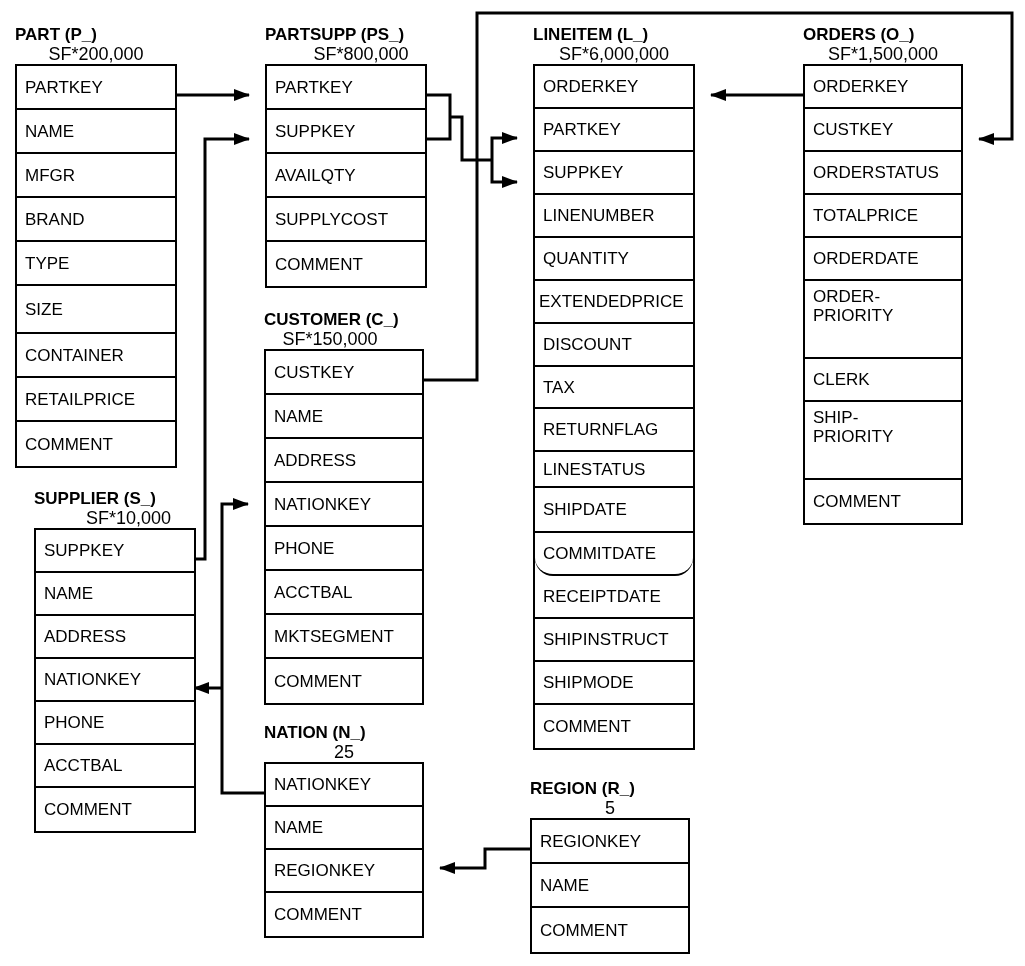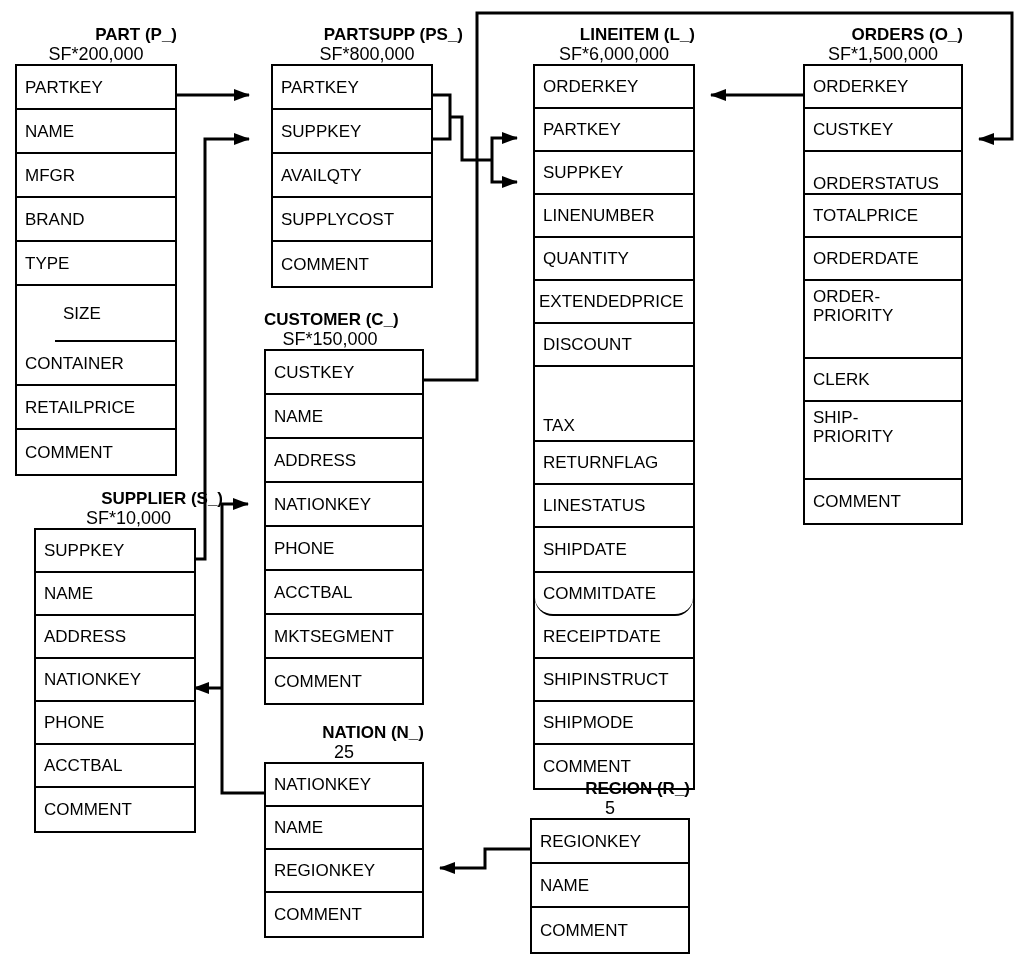--- a/index.html
+++ b/index.html
@@ -2,21 +2,21 @@
 <html><head>
 <meta charset="utf-8">
 <style>
   html,body{margin:0;padding:0;background:#ffffff;}
   body{width:1025px;height:966px;position:relative;overflow:hidden;
        font-family:"Liberation Sans","DejaVu Sans",sans-serif;color:#000;}
   #canvas{position:absolute;inset:0;width:1025px;height:966px;}
   svg.wires{position:absolute;left:0;top:0;width:1025px;height:966px;pointer-events:none;}
 
   .entity{position:absolute;}
-  .ent-title{font-weight:bold;font-size:17px;text-align:right;line-height:20px;white-space:nowrap;}
+  .ent-title{font-weight:bold;font-size:17px;text-align:left;line-height:20px;white-space:nowrap;}
   .ent-card{font-size:18px;text-align:center;line-height:19px;white-space:nowrap;}
   .ent-box{border:2.5px solid #000;box-sizing:border-box;background:#fff;}
   .field{border-bottom:2.5px solid #000;box-sizing:border-box;display:flex;align-items:center;
          padding-left:8px;font-size:17px;line-height:19px;white-space:nowrap;}
   .field:last-child{border-bottom:none;}
   .field.two-line{display:block;padding-top:6px;}
   .field.two-line span{display:block;}
   .overflow{overflow:visible;}
 </style>
 </head>
@@ -65,35 +65,35 @@
         </div>
         <div class="field" style="height: 44px;">
           <span>MFGR</span>
         </div>
         <div class="field" style="height: 44px;">
           <span>BRAND</span>
         </div>
         <div class="field" style="height: 44px;">
           <span>TYPE</span>
         </div>
-        <div class="field" style="height: 56px; margin-left: 38px;">
+        <div class="field" style="height: 48px;">
           <span>SIZE</span>
         </div>
         <div class="field" style="height: 44px;">
           <span>CONTAINER</span>
         </div>
         <div class="field" style="height: 44px;">
           <span>RETAILPRICE</span>
         </div>
         <div class="field" style="height: 44px;">
           <span>COMMENT</span>
         </div>
       </div>
     </div>
-    <div class="entity" style="left: 271px; top: 25px; width: 192px;">
+    <div class="entity" style="left: 265px; top: 25px; width: 192px;">
       <div class="ent-title">PARTSUPP (PS_)</div>
       <div class="ent-card">SF*800,000</div>
       <div class="ent-box" style="width: 162px;">
         <div class="field" style="height: 44px;">
           <span>PARTKEY</span>
         </div>
         <div class="field" style="height: 44px;">
           <span>SUPPKEY</span>
         </div>
         <div class="field" style="height: 44px;">
@@ -125,27 +125,27 @@
         </div>
         <div class="field" style="height: 43px;">
           <span>QUANTITY</span>
         </div>
         <div class="field overflow" style="height: 43px;">
           <span style="margin-left: -4px;">EXTENDEDPRICE</span>
         </div>
         <div class="field" style="height: 43px;">
           <span>DISCOUNT</span>
         </div>
-        <div class="field" style="height: 32px; margin-top: 43px;">
+        <div class="field" style="height: 42px;">
           <span>TAX</span>
         </div>
         <div class="field" style="height: 43px;">
           <span>RETURNFLAG</span>
         </div>
-        <div class="field" style="height: 43px;">
+        <div class="field" style="height: 36px;">
           <span>LINESTATUS</span>
         </div>
         <div class="field" style="height: 45px;">
           <span>SHIPDATE</span>
         </div>
         <div class="field" style="height: 43px; border-radius: 18px;">
           <span>COMMITDATE</span>
         </div>
         <div class="field" style="height: 43px;">
           <span>RECEIPTDATE</span>
@@ -164,21 +164,21 @@
     <div class="entity" style="left: 803px; top: 25px; width: 160px;">
       <div class="ent-title">ORDERS (O_)</div>
       <div class="ent-card">SF*1,500,000</div>
       <div class="ent-box" style="width: 160px;">
         <div class="field" style="height: 43px;">
           <span>ORDERKEY</span>
         </div>
         <div class="field" style="height: 43px;">
           <span>CUSTKEY</span>
         </div>
-        <div class="field" style="height: 43px; align-items: flex-end;">
+        <div class="field" style="height: 43px;">
           <span>ORDERSTATUS</span>
         </div>
         <div class="field" style="height: 43px;">
           <span>TOTALPRICE</span>
         </div>
         <div class="field" style="height: 43px;">
           <span>ORDERDATE</span>
         </div>
         <div class="field two-line" style="height: 78px;">
           <span>ORDER-</span>

